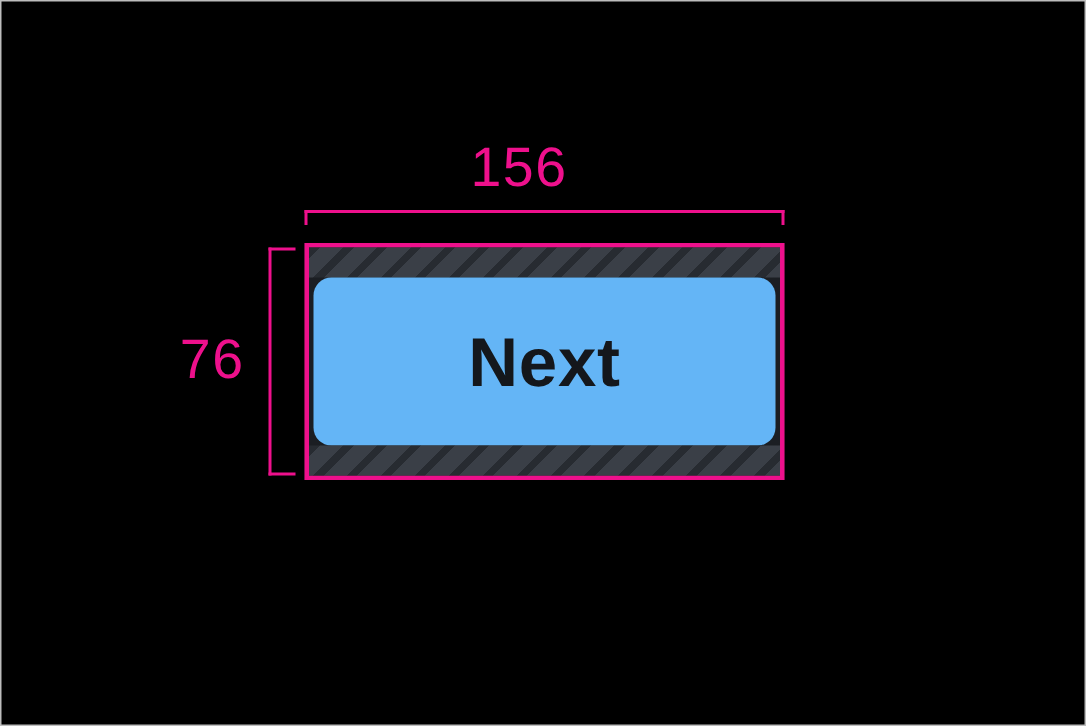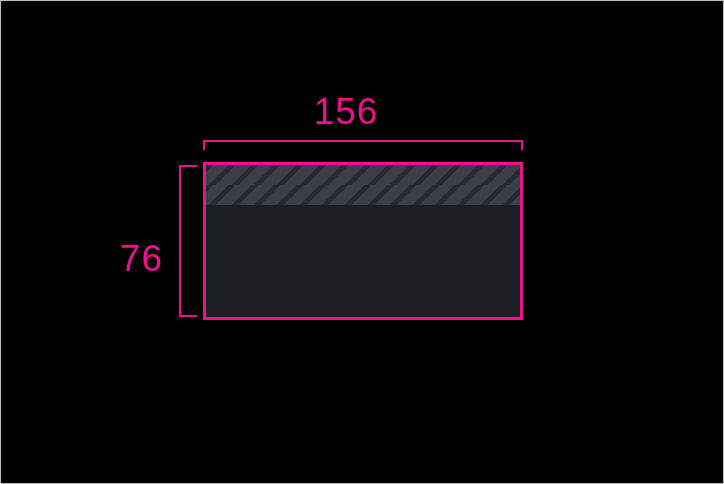--- a/index.html
+++ b/index.html
@@ -31,21 +31,20 @@
     user-select:none;
   }
   .dim-width{
     left:185px;top:90px;width:320px;height:42px;
     text-align:center;
   }
   .dim-height{
     left:76px;top:218px;width:86px;height:42px;
     text-align:right;
     padding-right:2px;
-    margin-top:19px;
   }
   .bracket{position:absolute;box-sizing:border-box;}
   .bracket-top{
     left:202px;top:139px;width:320px;height:10px;
     border-top:2px solid var(--accent);
     border-left:2px solid var(--accent);
     border-right:2px solid var(--accent);
   }
   .bracket-left{
     left:178px;top:164px;width:18px;height:152px;
@@ -97,16 +96,17 @@
   <div class="dim-label dim-width">156</div>
 
   <div class="bracket bracket-top"></div>
 
   <div class="dim-label dim-height">76</div>
 
   <div class="bracket bracket-left"></div>
 
   <div class="selection">
     <div class="pad"></div>
+    <button class="next-btn">Next</button>
     <div class="pad"></div>
   </div>
 
 </div>
 
 </body></html>

